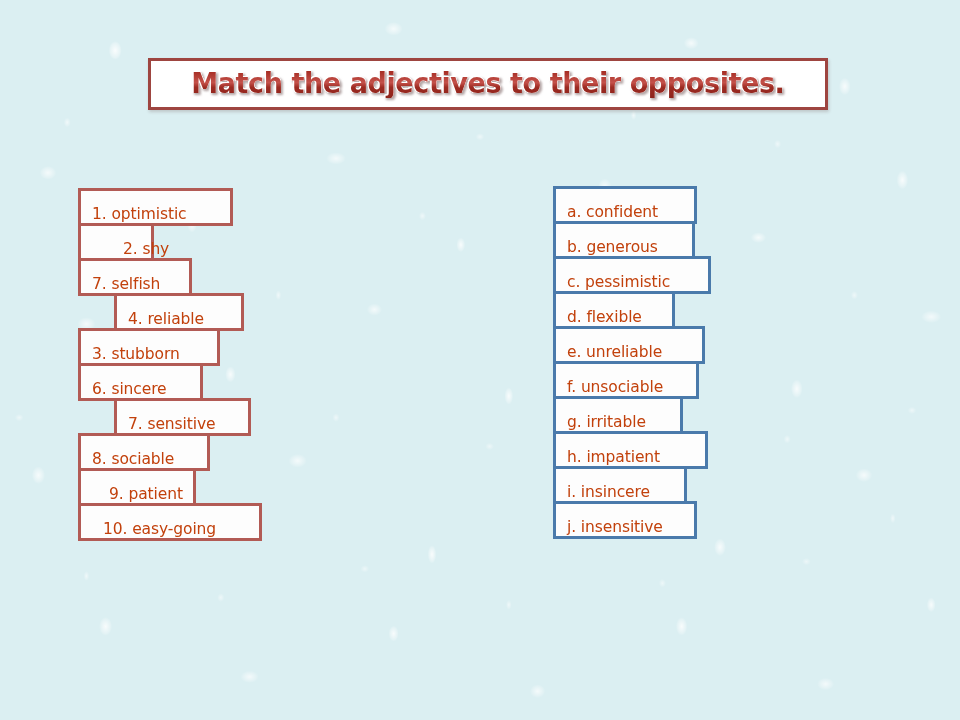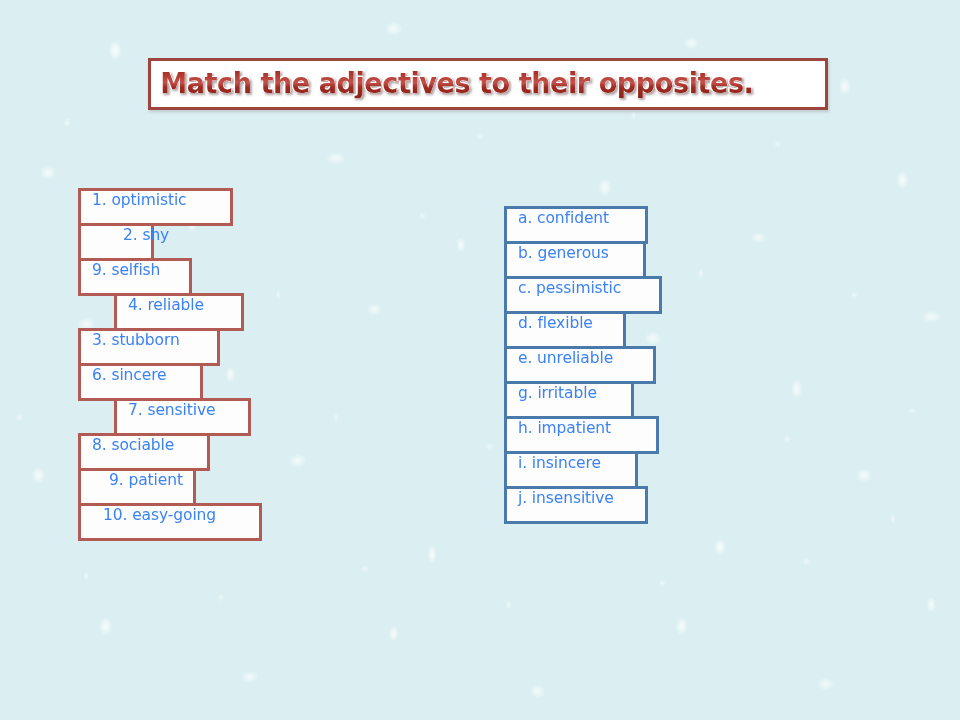--- a/index.html
+++ b/index.html
@@ -99,20 +99,21 @@
     position: absolute;
     left: 148px;
     top: 58px;
     width: 680px;
     height: 52px;
     background: #ffffff;
     border: 3px solid #9e4540;
     box-sizing: border-box;
     display: flex;
     align-items: center;
+    justify-content: center;
     box-shadow: 1px 2px 3px rgba(90,60,60,.22);
   }
   #title-text {
     font-family: "DejaVu Sans", sans-serif;
     font-weight: bold;
     font-size: 28px;
     letter-spacing: -0.5px;
     line-height: 1;
     white-space: nowrap;
     color: #9e2d24;
@@ -127,34 +128,34 @@
             drop-shadow(0px -0.5px 0px #ffffff)
             drop-shadow(2px 2px 1.2px rgba(120,95,95,.55));
     transform: scaleX(0.97);
   }
 
   
   .col {
     position: absolute;
   }
   #left-column  { left: 78px;  top: 188px; }
-  #right-column { left: 504px; top: 186px; margin-top: 20px; }
+  #right-column { left: 553px; top: 186px; }
 
   .item-box {
     position: relative;
     background: #fdfdfd;
     box-sizing: border-box;
     display: flex;
-    align-items: flex-start;
+    align-items: flex-end;
     height: 38px;
     margin-bottom: -3px;
     padding: 0 10px 0 11px;
     font-family: "DejaVu Sans", sans-serif;
     font-size: 15.5px;
-    color: #3b82f6;
+    color: #c2410c;
     white-space: nowrap;
     letter-spacing: -0.1px;
   }
   #left-column .item-box {
     border: 3px solid #b25b55;
   }
   #right-column .item-box {
     border: 3px solid #4a7aab;
   }
   .item-box .lbl {
@@ -174,21 +175,21 @@
   </div>
 
   <div id="left-column" class="col">
       <div class="item-box" style="width: 155px;">
         <span class="lbl">1. optimistic</span>
       </div>
       <div class="item-box" style="width: 76px; padding-left: 42px;">
         <span class="lbl">2. shy</span>
       </div>
       <div class="item-box" style="width: 114px;">
-        <span class="lbl">9. selfish</span>
+        <span class="lbl">7. selfish</span>
       </div>
       <div class="item-box" style="width: 130px; margin-left: 36px;">
         <span class="lbl">4. reliable</span>
       </div>
       <div class="item-box" style="width: 142px;">
         <span class="lbl">3. stubborn</span>
       </div>
       <div class="item-box" style="width: 125px;">
         <span class="lbl">6. sincere</span>
       </div>
@@ -214,20 +215,23 @@
       </div>
       <div class="item-box" style="width: 158px;">
         <span class="lbl">c. pessimistic</span>
       </div>
       <div class="item-box" style="width: 122px;">
         <span class="lbl">d. flexible</span>
       </div>
       <div class="item-box" style="width: 152px;">
         <span class="lbl">e. unreliable</span>
       </div>
+      <div class="item-box" style="width: 146px;">
+        <span class="lbl">f. unsociable</span>
+      </div>
       <div class="item-box" style="width: 130px;">
         <span class="lbl">g. irritable</span>
       </div>
       <div class="item-box" style="width: 155px;">
         <span class="lbl">h. impatient</span>
       </div>
       <div class="item-box" style="width: 134px;">
         <span class="lbl">i. insincere</span>
       </div>
       <div class="item-box" style="width: 144px;">

